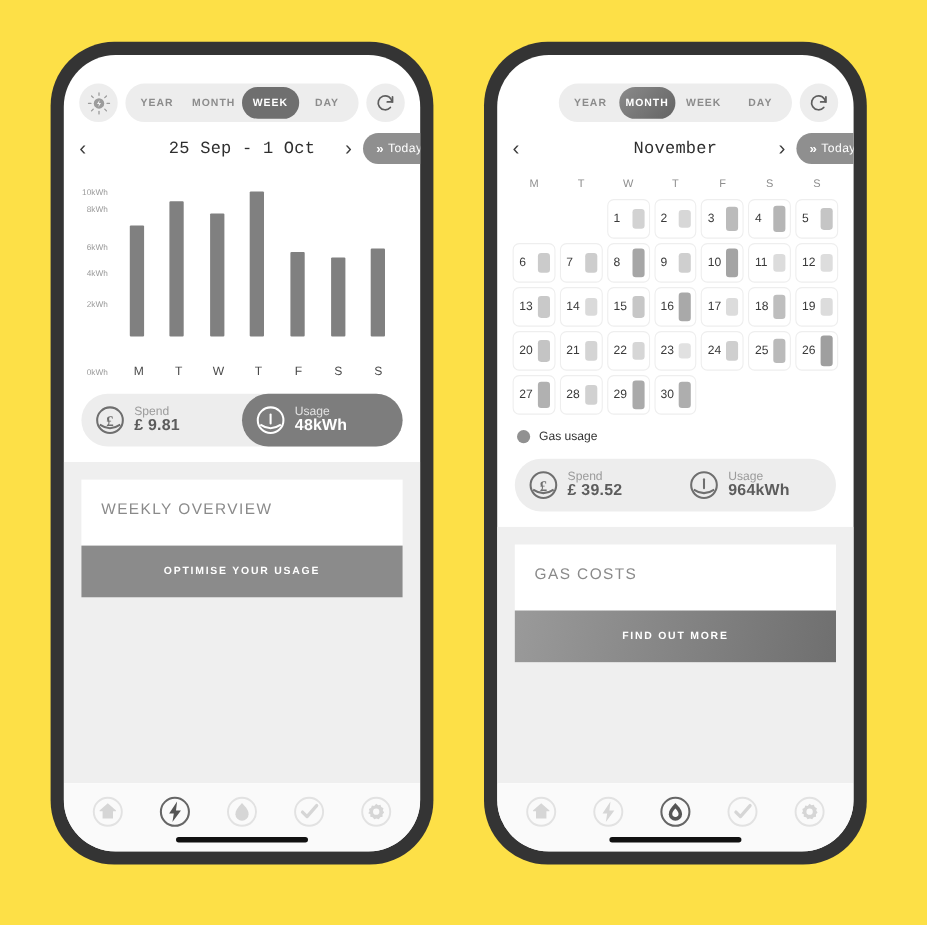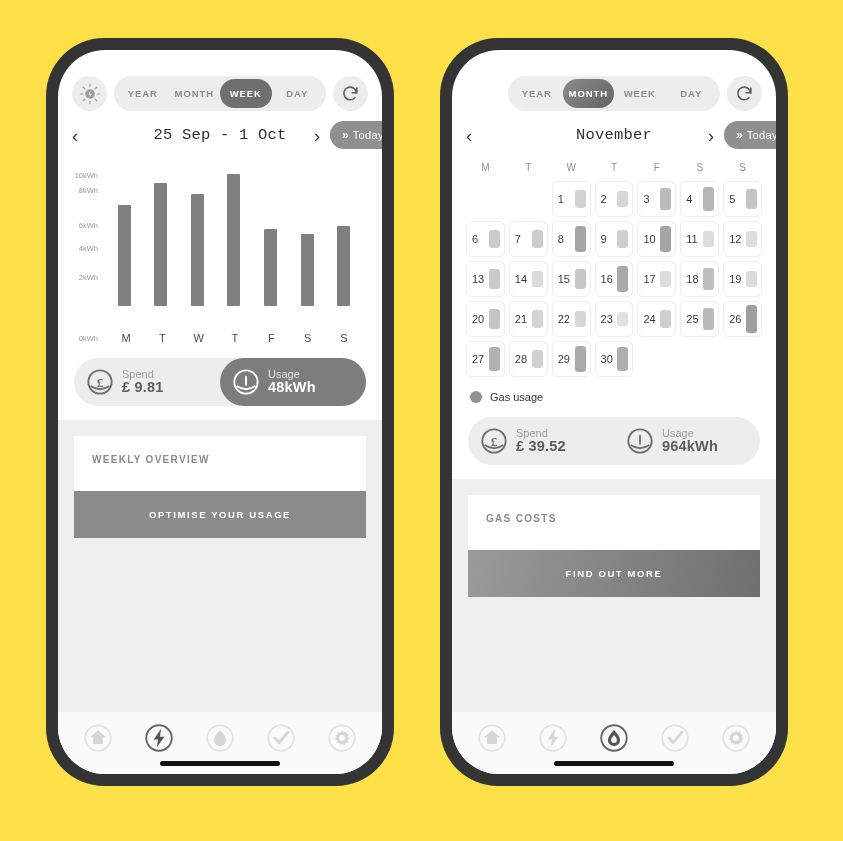--- a/index.html
+++ b/index.html
@@ -126,21 +126,21 @@
   .pill-cap { font-size: 11px; color: #9b9b9b; }
   .pill-val { font-size: 14.5px; font-weight: bold; color: #5c5c5c; letter-spacing: .2px; }
   .pill.active .pill-cap { color: #e2e2e2; }
   .pill.active .pill-val { color: #ffffff; }
 
   
   .lower { flex: 1 1 auto; background: #efefef; margin-top: 14px; padding: 16px 16px 0 16px; }
   .card { background: #fff; }
   .card-body { padding: 18px 18px 16px 18px; }
   .card-kicker {
-    font-size: 10px; font-weight: bold; letter-spacing: 1.3px; color: #8a8a8a;
+    font-size: 14px; font-weight: normal; letter-spacing: 1.3px; color: #8a8a8a;
     margin-bottom: 10px;
   }
   .card-text { font-size: 14.5px; line-height: 1.55; color: #2f2f2f; }
   .card-cta {
     height: 47px; display: flex; align-items: center; justify-content: center;
     background: #8b8b8b; color: #fff;
     font-size: 9.5px; font-weight: bold; letter-spacing: 1.6px;
   }
   .card-cta.grad { background: linear-gradient(100deg,#9a9a9a 0%, #6f6f6f 100%); }
 

